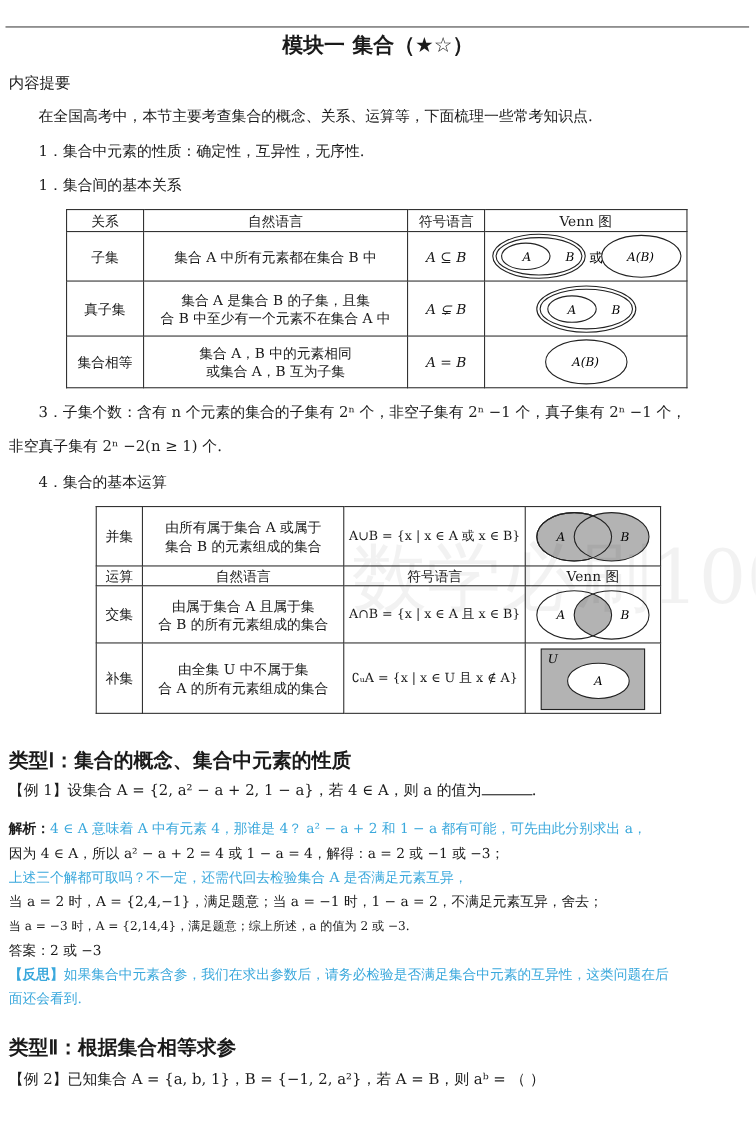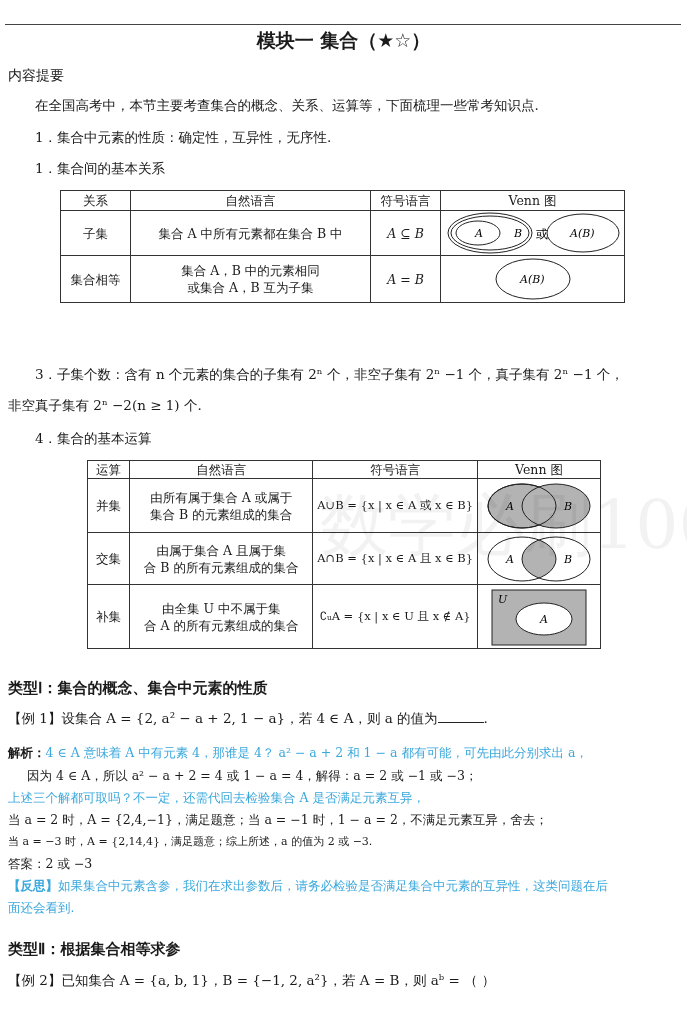--- a/index.html
+++ b/index.html
@@ -6,21 +6,21 @@
   body {
     width: 687px; height: 1021px; position: relative; overflow: hidden;
     font-family: "DejaVu Serif", "Liberation Serif", serif;
     color: #1a1a1a;
   }
   .abs { position: absolute; white-space: nowrap; }
   .topline { position: absolute; left: 5px; top: 24px; width: 676px; height: 1px; background: #444; }
   .title { left: 0; width: 687px; top: 28px; text-align: center; font-size: 19px; font-weight: bold; font-family: "DejaVu Sans", sans-serif; }
   .h-sec { font-size: 14px; font-family: "DejaVu Sans", sans-serif; }
   .para { font-size: 13.5px; }
-  .bold-h { font-size: 15px; font-weight: bold; font-family: Liberation Sans, sans-serif; }
+  .bold-h { font-size: 18px; font-weight: bold; font-family: Liberation Sans, sans-serif; }
   .blue { color: #3aa8dc; }
 
   table.t { position: absolute; border-collapse: collapse; font-size: 12.5px; }
   table.t td, table.t th { border: 1px solid #333; text-align: center; padding: 0; font-weight: normal; line-height: 17px; }
   table.t th { font-size: 12.5px; }
   .venn-cell svg { display: block; margin: 0 auto; }
   .watermark {
     position: absolute; left: 320px; top: 480px; font-size: 68px; color: rgba(0,0,0,0.05);
     font-family: "DejaVu Serif", serif; white-space: nowrap; pointer-events: none;
   }
@@ -61,20 +61,37 @@
         <ellipse cx="47" cy="22" rx="39" ry="17" fill="none" stroke="#222" stroke-width="1"></ellipse>
         <ellipse cx="35" cy="22" rx="22" ry="12" fill="none" stroke="#222" stroke-width="1"></ellipse>
         <text x="32" y="26" font-size="11" font-style="italic" font-family="DejaVu Serif, serif">A</text>
         <text x="71" y="26" font-size="11" font-style="italic" font-family="DejaVu Serif, serif">B</text>
         <text x="93" y="27" font-size="12" font-family="DejaVu Serif, serif">或</text>
         <ellipse cx="140" cy="22" rx="36" ry="19" fill="none" stroke="#222" stroke-width="1"></ellipse>
         <text x="127" y="26" font-size="11" font-style="italic" font-family="DejaVu Serif, serif">A(B)</text>
       </svg>
     </td>
   </tr>
+  <tr style="height:50px">
+    <td>真子集</td>
+    <td>
+          <div>集合 A 是集合 B 的子集，且集</div>
+          <div>合 B 中至少有一个元素不在集合 A 中</div>
+        </td>
+    <td style="font-style:italic">A ⊊ B</td>
+    <td class="venn-cell">
+      <svg width="100" height="46" viewBox="0 0 100 46">
+        <ellipse cx="50" cy="23" rx="45" ry="21" fill="none" stroke="#222" stroke-width="1"></ellipse>
+        <ellipse cx="50" cy="23" rx="42" ry="18" fill="none" stroke="#222" stroke-width="1"></ellipse>
+        <ellipse cx="37" cy="23" rx="22" ry="12" fill="none" stroke="#222" stroke-width="1"></ellipse>
+        <text x="33" y="27" font-size="11" font-style="italic" font-family="DejaVu Serif, serif">A</text>
+        <text x="73" y="27" font-size="11" font-style="italic" font-family="DejaVu Serif, serif">B</text>
+      </svg>
+    </td>
+  </tr>
   <tr style="height:47px">
     <td>集合相等</td>
     <td>
           <div>集合 A，B 中的元素相同</div>
           <div>或集合 A，B 互为子集</div>
         </td>
     <td style="font-style:italic">A = B</td>
     <td class="venn-cell">
       <svg width="80" height="44" viewBox="0 0 80 44">
         <ellipse cx="40" cy="22" rx="37" ry="20" fill="none" stroke="#222" stroke-width="1"></ellipse>
@@ -90,42 +107,42 @@
 <div class="abs para" style="left:35px; top:430px;">4．集合的基本运算</div>
 
 <table class="t" style="left:87px; top:460px; width:514px;">
   <colgroup>
       <col style="width:42px">
       <col style="width:184px">
       <col style="width:165px">
       <col style="width:123px">
     </colgroup>
   <tbody>
-      <tr style="height:18px">
-    <th>运算</th>
-    <th>自然语言</th>
-    <th>符号语言</th>
-    <th>Venn 图</th>
-  </tr>
-  <tr style="height:54px">
+      <tr style="height:54px">
     <td>并集</td>
     <td>
           <div>由所有属于集合 A 或属于</div>
           <div>集合 B 的元素组成的集合</div>
         </td>
     <td style="font-size:11.5px">A∪B = {x | x ∈ A 或 x ∈ B}</td>
     <td class="venn-cell">
       <svg width="110" height="50" viewBox="0 0 110 50">
         <ellipse cx="38" cy="25" rx="34" ry="22" fill="#b3b3b3" stroke="#222" stroke-width="1"></ellipse>
         <ellipse cx="72" cy="25" rx="34" ry="22" fill="#b3b3b3" stroke="#222" stroke-width="1"></ellipse>
         <ellipse cx="38" cy="25" rx="34" ry="22" fill="none" stroke="#222" stroke-width="1"></ellipse>
         <text x="22" y="29" font-size="11" font-style="italic" font-family="DejaVu Serif, serif">A</text>
         <text x="80" y="29" font-size="11" font-style="italic" font-family="DejaVu Serif, serif">B</text>
       </svg>
     </td>
+  </tr>
+  <tr style="height:18px">
+    <th>运算</th>
+    <th>自然语言</th>
+    <th>符号语言</th>
+    <th>Venn 图</th>
   </tr>
   <tr style="height:52px">
     <td>交集</td>
     <td>
           <div>由属于集合 A 且属于集</div>
           <div>合 B 的所有元素组成的集合</div>
         </td>
     <td style="font-size:11.5px">A∩B = {x | x ∈ A 且 x ∈ B}</td>
     <td class="venn-cell">
       <svg width="110" height="50" viewBox="0 0 110 50">
@@ -163,21 +180,21 @@
 <div class="watermark">数学必刷100讲</div>
 
 <div class="abs bold-h" style="left:8px; top:679px;">类型Ⅰ：集合的概念、集合中元素的性质</div>
 <div class="abs para" style="left:8px; top:710px;">
   <span>【例 1】</span><span>设集合 A = {2, a² − a + 2, 1 − a}，若 4 ∈ A，则 a 的值为</span><span class="blank"></span><span>.</span>
 </div>
 
 <div class="abs para" style="left:8px; top:745px; font-size:12.5px;">
   <span style="font-weight:bold; font-family:Liberation Serif, serif;">解析：</span><span class="blue">4 ∈ A 意味着 A 中有元素 4，那谁是 4？ a² − a + 2 和 1 − a 都有可能，可先由此分别求出 a，</span>
 </div>
-<div class="abs para" style="left:8px; top:768px; font-size:12.5px;margin-left:19px;">因为 4 ∈ A，所以 a² − a + 2 = 4 或 1 − a = 4，解得：a = 2 或 −1 或 −3；</div>
+<div class="abs para" style="left:8px; top:768px; font-size:12.5px;">因为 4 ∈ A，所以 a² − a + 2 = 4 或 1 − a = 4，解得：a = 2 或 −1 或 −3；</div>
 <div class="abs para blue" style="left:8px; top:790px; font-size:12.5px;">上述三个解都可取吗？不一定，还需代回去检验集合 A 是否满足元素互异，</div>
 <div class="abs para" style="left:8px; top:812px; font-size:12.5px;">当 a = 2 时，A = {2,4,−1}，满足题意；当 a = −1 时，1 − a = 2，不满足元素互异，舍去；</div>
 <div class="abs para" style="left:8px; top:834px; font-size:11px;">当 a = −3 时，A = {2,14,4}，满足题意；综上所述，a 的值为 2 或 −3.</div>
 <div class="abs para" style="left:8px; top:856px; font-size:12.5px;">答案：2 或 −3</div>
 <div class="abs para blue" style="left:8px; top:878px; font-size:12.5px;">
   <span style="font-weight:bold; font-family:'DejaVu Sans', sans-serif;">【反思】</span><span>如果集合中元素含参，我们在求出参数后，请务必检验是否满足集合中元素的互异性，这类问题在后</span>
 </div>
 <div class="abs para blue" style="left:8px; top:900px; font-size:12.5px;">面还会看到.</div>
 
 <div class="abs bold-h" style="left:8px; top:940px;">类型Ⅱ：根据集合相等求参</div>

